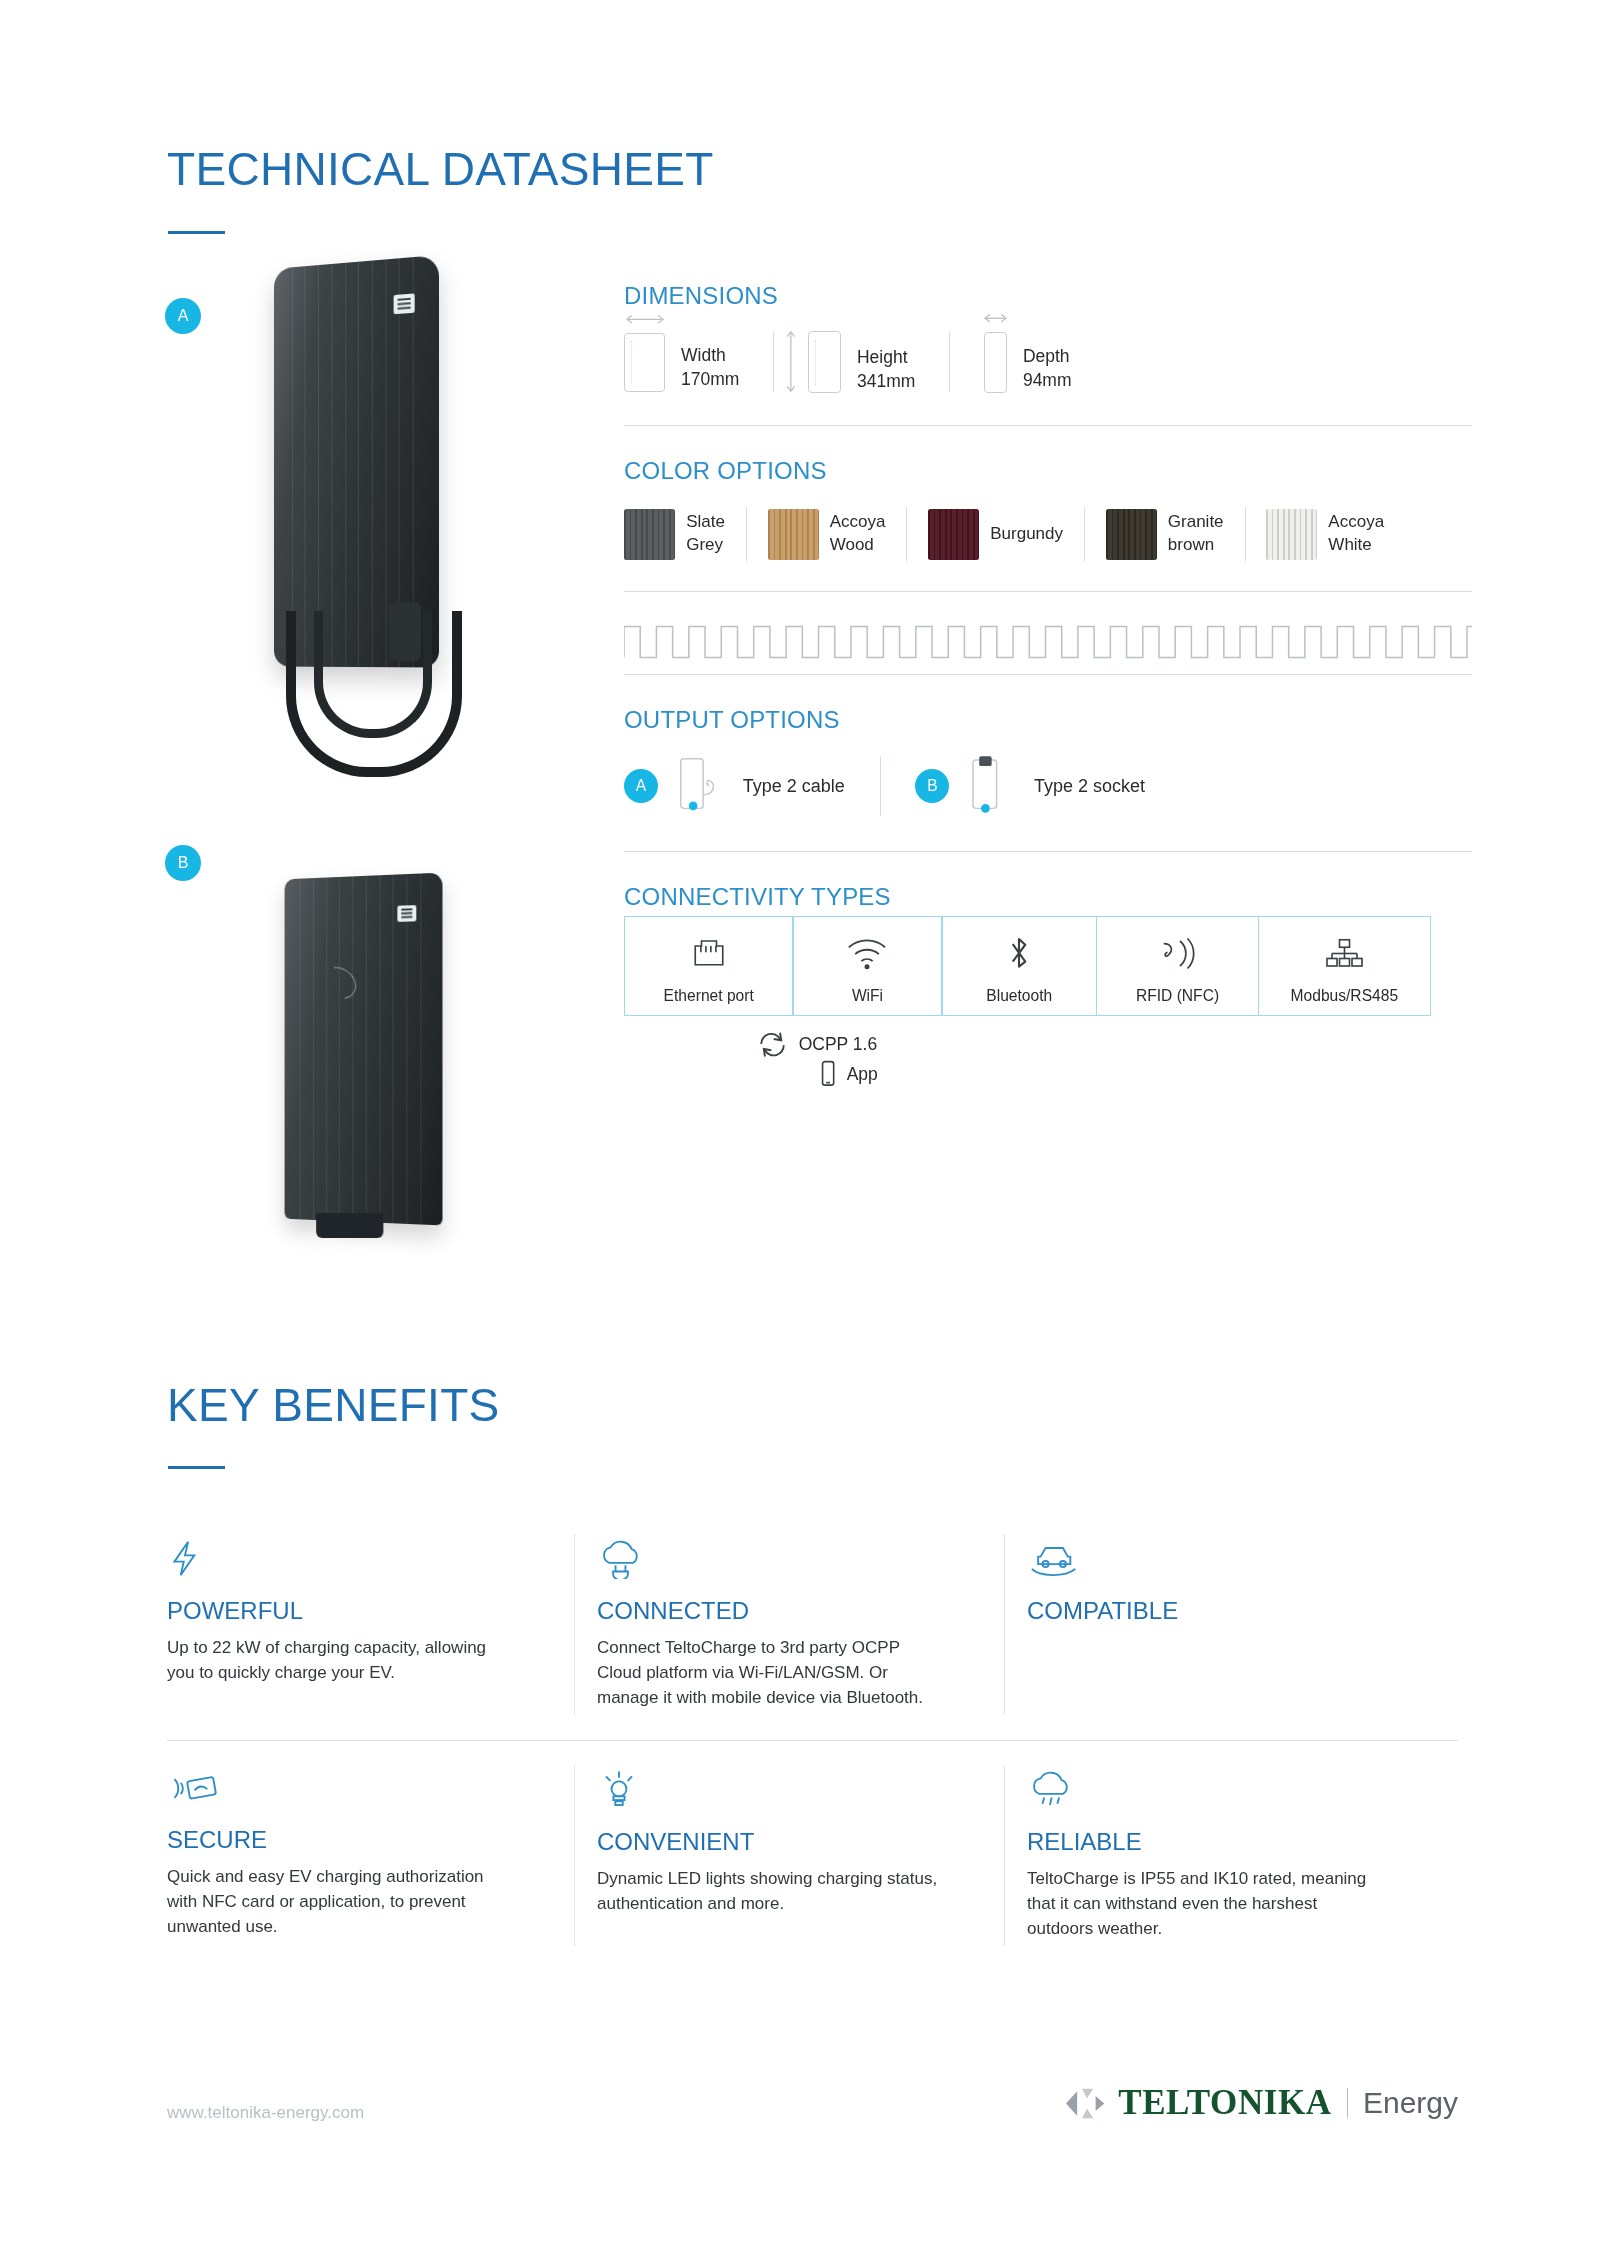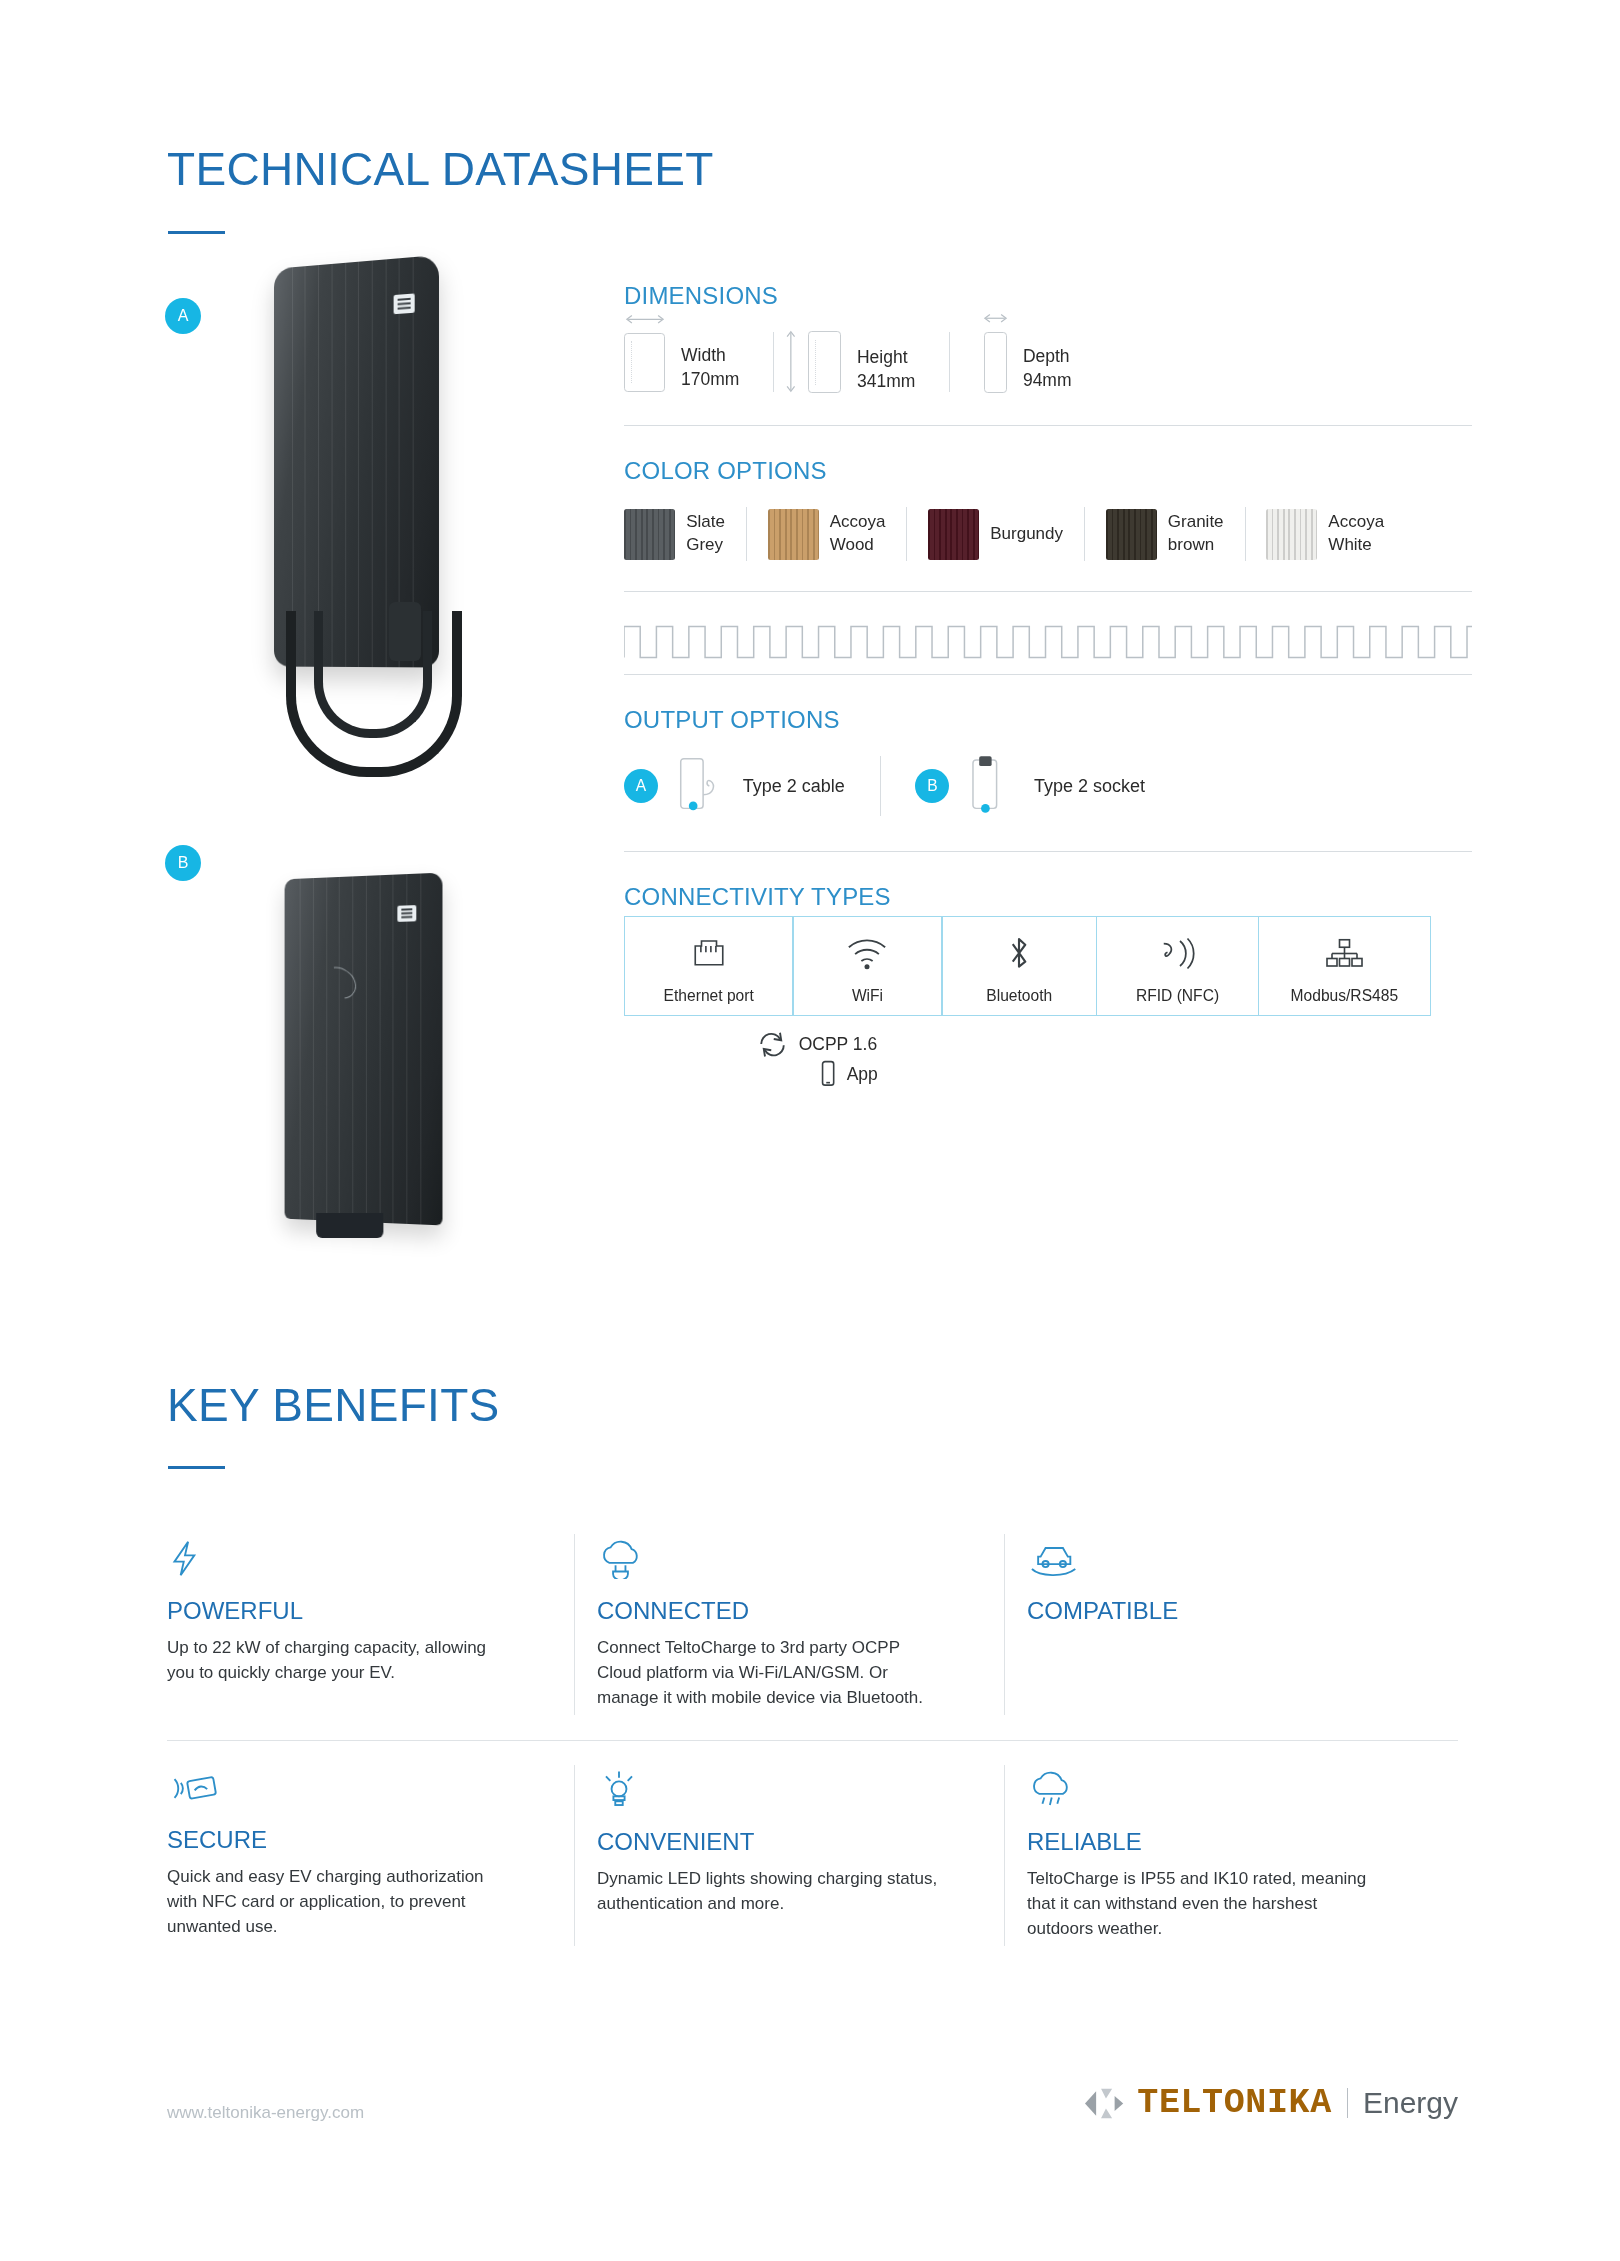--- a/index.html
+++ b/index.html
@@ -174,22 +174,22 @@
   
   .footer-url {
     position:absolute; left:167px; top:2103px;
     font-size:17px; color:#b9c0c6;
   }
   .brand {
     position:absolute; right:163px; top:2083px;
     display:flex; align-items:center;
   }
   .brand-name {
-    font-size:35px; font-weight:700; color:#a16207; letter-spacing:0.6px;
-    font-family:Liberation Mono, monospace;
+    font-size:35px; font-weight:700; color:#14532d; letter-spacing:0.6px;
+    font-family:Liberation Serif, serif;
   }
   .brand-div { width:1.2px;height:30px;background:#b8bec4;margin:0 15px; }
   .brand-sub { font-size:30px;color:#5a6268; }
   .brand-mark { width:47px;height:37px;margin-right:10px;position:relative; }
 </style>
 </head>
 <body>
 
 <div class="page">
 

